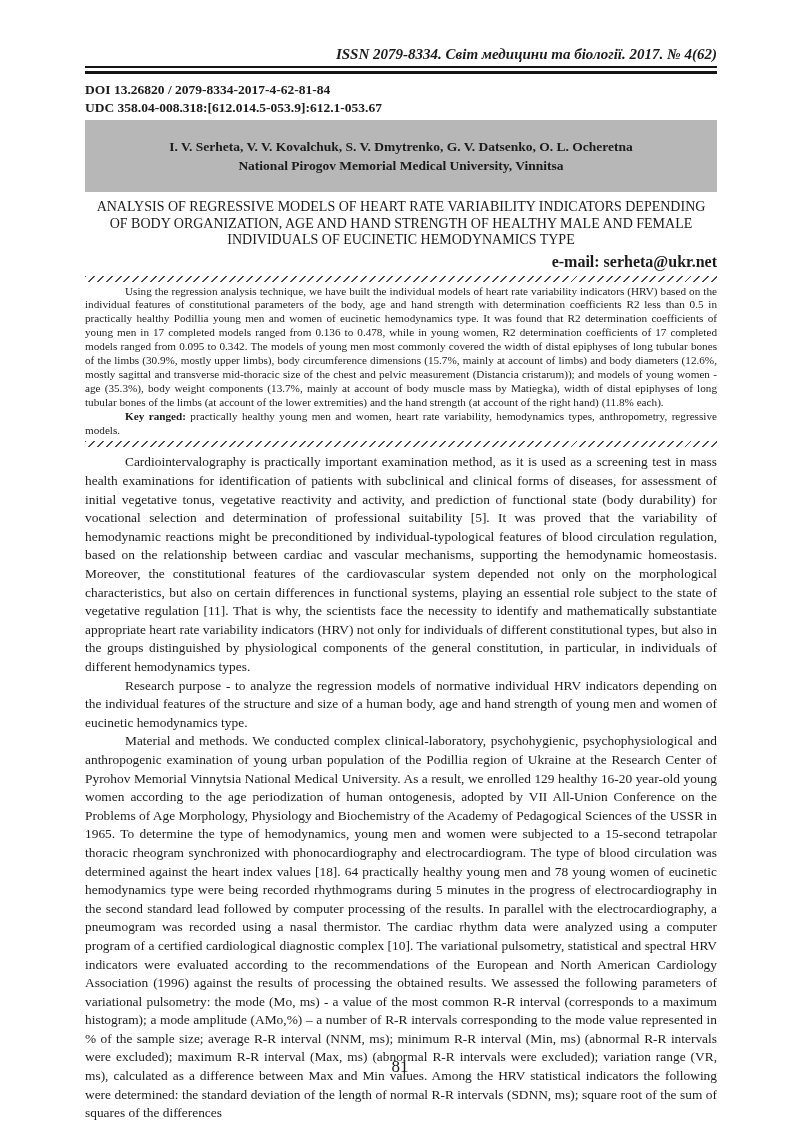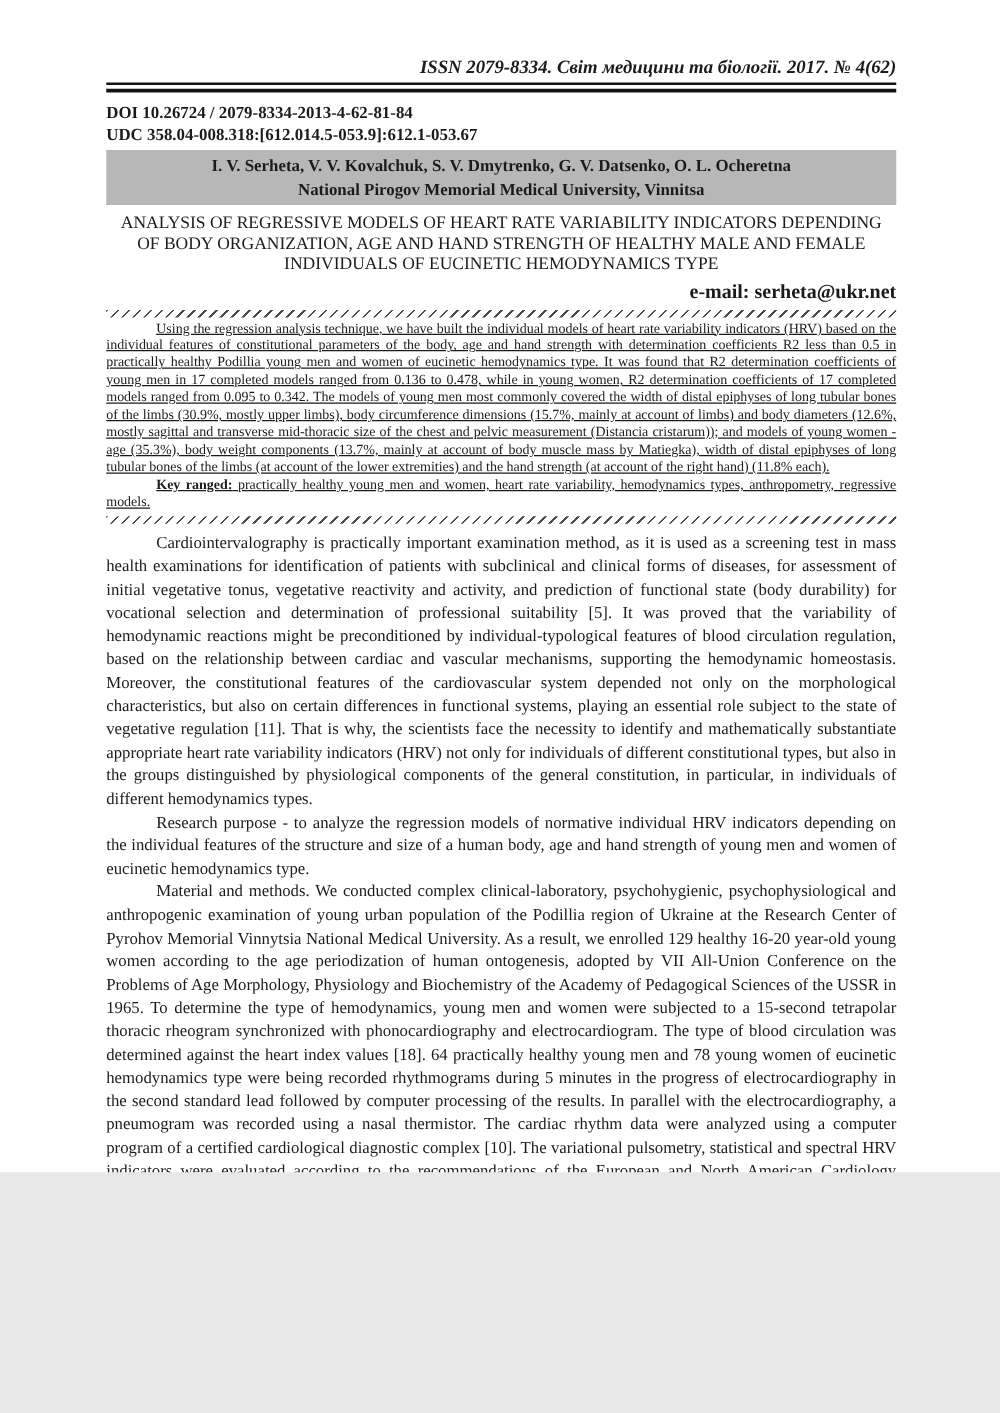--- a/index.html
+++ b/index.html
@@ -1,18 +1,18 @@
 <!DOCTYPE html>
 <html><head>
 <meta charset="utf-8">
 <style>
   html,body{margin:0;padding:0;background:#e8e8e8;}
   .page{
     position:relative;
-    width:800px;height:938px;
+    width:800px;height:1130px;
     margin:0 auto;
     background:#ffffff;
     overflow:hidden;
     color:#1b1b1b;
     font-family:"Liberation Serif","DejaVu Serif",serif;
   }
   .content{margin:0 83px 0 85px;}
   .issn-line{
     margin-top:45px;
     text-align:right;
@@ -27,21 +27,21 @@
     border-bottom:3px solid #141414;
   }
   .doi-udc{margin-top:7px;font-weight:bold;font-size:13.5px;line-height:17.5px;}
   .doi-udc div{white-space:nowrap;}
   .authors-band{
     margin-top:4px;
     background:#b7b7b7;
     text-align:center;
     font-weight:bold;
     font-size:13.5px;line-height:19px;
-    padding:3px 0;
+    padding:17px 0;
   }
   .article-title{
     margin:7px 10px 0 10px;
     text-align:center;
     font-weight:normal;
     font-size:14px;line-height:16.5px;
   }
   .email-line{
     margin-top:5px;
     text-align:right;
@@ -53,21 +53,21 @@
     height:6px;
     background:repeating-linear-gradient(135deg,
       #4a4a4a 0 1.4px, transparent 1.4px 6.2px);
   }
   .hatch.bottom{margin-top:4px;}
   .abstract{
     margin-top:3px;
     font-size:11.2px;line-height:13.9px;
     text-align:justify;
   }
-  .abstract p{margin:0;text-indent:40px;text-decoration:underline;}
+  .abstract p{margin:0;text-indent:40px;}
   .abstract .kw-label{font-weight:bold;}
   .body-text{
     margin-top:6px;
     font-size:13.4px;line-height:18.6px;
     text-align:justify;
   }
   .body-text p{margin:0;text-indent:40px;}
   .body-text .lead{font-weight:normal;}
   .page-number{
     position:absolute;
@@ -80,21 +80,21 @@
 <body>
 
 <div class="page">
   <div class="content">
 
     <div class="issn-line">ISSN 2079-8334. Світ медицини та біології. 2017. № 4(62)</div>
 
     <div class="header-rule"></div>
 
     <div class="doi-udc">
-      <div>DOI 10.26724 / 2079-8334-2013-4-62-81-84</div>
+      <div>DOI 13.26820 / 2079-8334-2017-4-62-81-84</div>
       <div>UDC 358.04-008.318:[612.014.5-053.9]:612.1-053.67</div>
     </div>
 
     <div class="authors-band">
       <div>I. V. Serheta, V. V. Kovalchuk, S. V. Dmytrenko, G. V. Datsenko, O. L. Ocheretna</div>
       <div>National Pirogov Memorial Medical University, Vinnitsa</div>
     </div>
 
     <div class="article-title">ANALYSIS OF REGRESSIVE MODELS OF HEART RATE VARIABILITY INDICATORS DEPENDING OF BODY ORGANIZATION, AGE AND HAND STRENGTH OF HEALTHY MALE AND FEMALE INDIVIDUALS OF EUCINETIC HEMODYNAMICS TYPE</div>
 

